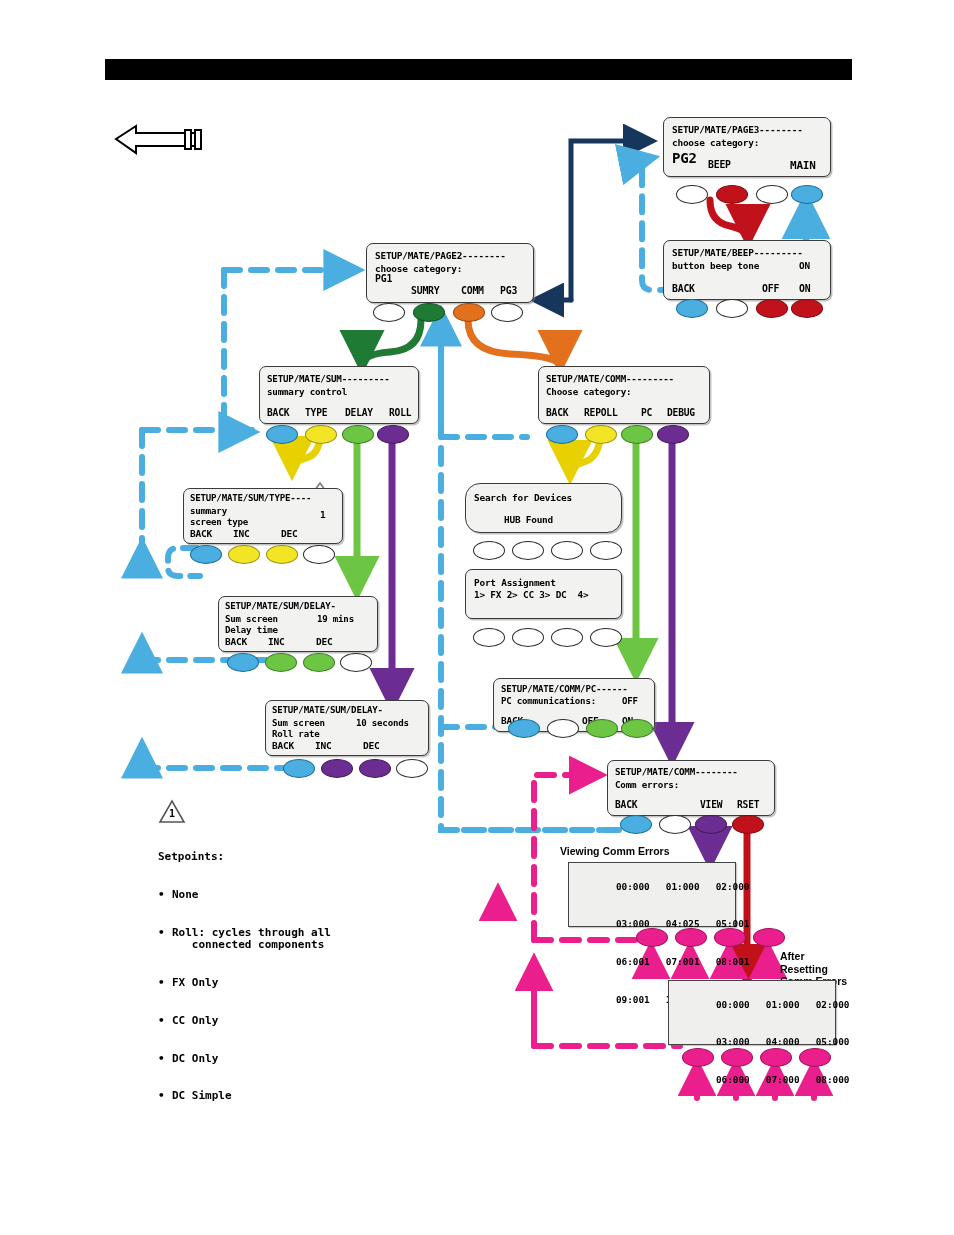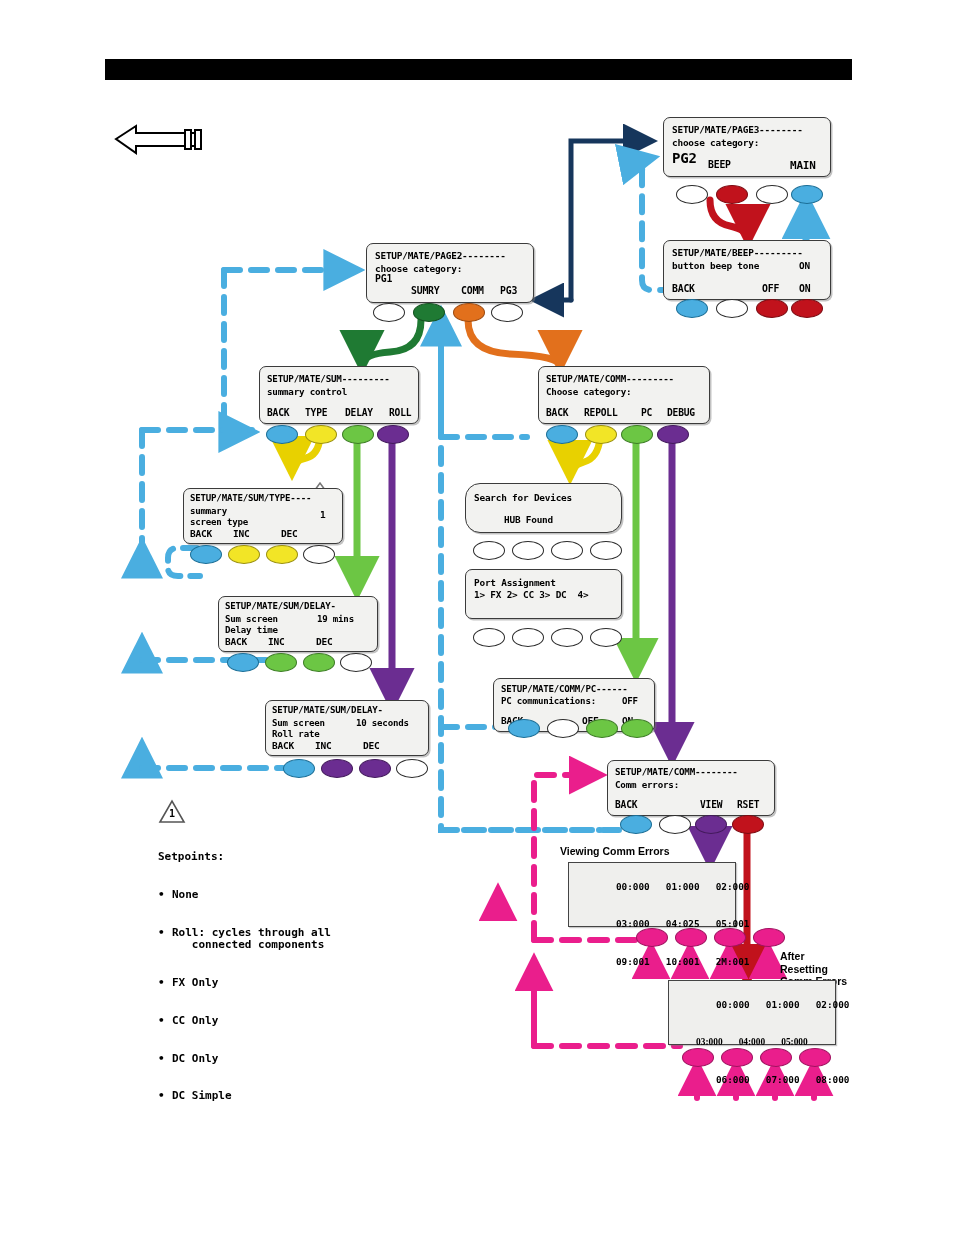--- a/index.html
+++ b/index.html
@@ -354,36 +354,39 @@
 
   <div class="caption" style="left:560px;top:845px;font-size:10.5px;">Viewing Comm Errors</div>
   <div class="tbl" style="left:568px;top:862px;width:166px;height:58px;padding:5px 0 0 0;">
     <div class="row" style="font-size:9.4px;line-height:12.6px;padding-left:13px;">
       <span>00:000</span><span style="display:inline-block;width:16px;"></span><span>01:000</span><span style="display:inline-block;width:16px;"></span><span>02:000</span>
     </div>
     <div class="row" style="font-size:9.4px;line-height:12.6px;padding-left:13px;">
       <span>03:000</span><span style="display:inline-block;width:16px;"></span><span>04:025</span><span style="display:inline-block;width:16px;"></span><span>05:001</span>
     </div>
     <div class="row" style="font-size:9.4px;line-height:12.6px;padding-left:13px;">
+      <span>06:001</span><span style="display:inline-block;width:16px;"></span><span>07:001</span><span style="display:inline-block;width:16px;"></span><span>08:001</span>
+    </div>
+    <div class="row" style="font-size:9.4px;line-height:12.6px;padding-left:13px;">
       <span>09:001</span><span style="display:inline-block;width:16px;"></span><span>10:001</span><span style="display:inline-block;width:16px;"></span><span>2M:001</span>
     </div>
   </div>
   <div class="btn b-magenta" style="left:636px;top:928px;"></div>
   <div class="btn b-magenta" style="left:675px;top:928px;"></div>
   <div class="btn b-magenta" style="left:714px;top:928px;"></div>
   <div class="btn b-magenta" style="left:753px;top:928px;"></div>
 
   <div class="caption" style="left:780px;top:950px;font-size:10.5px;line-height:12.5px;">After
 Resetting
 Comm Errors</div>
   <div class="tbl" style="left:668px;top:980px;width:166px;height:58px;padding:5px 0 0 0;">
     <div class="row" style="font-size:9.4px;line-height:12.6px;padding-left:13px;">
       <span>00:000</span><span style="display:inline-block;width:16px;"></span><span>01:000</span><span style="display:inline-block;width:16px;"></span><span>02:000</span>
     </div>
-    <div class="row" style="font-size:9.4px;line-height:12.6px;padding-left:13px;font-family:Liberation Serif, serif;">
+    <div class="row" style="font-size:9.4px;line-height:12.6px;padding-left:13px;">
       <span>03:000</span><span style="display:inline-block;width:16px;"></span><span>04:000</span><span style="display:inline-block;width:16px;"></span><span>05:000</span>
     </div>
     <div class="row" style="font-size:9.4px;line-height:12.6px;padding-left:13px;">
       <span>06:000</span><span style="display:inline-block;width:16px;"></span><span>07:000</span><span style="display:inline-block;width:16px;"></span><span>08:000</span>
     </div>
   </div>
   <div class="btn b-magenta" style="left:682px;top:1048px;"></div>
   <div class="btn b-magenta" style="left:721px;top:1048px;"></div>
   <div class="btn b-magenta" style="left:760px;top:1048px;"></div>
   <div class="btn b-magenta" style="left:799px;top:1048px;"></div>

